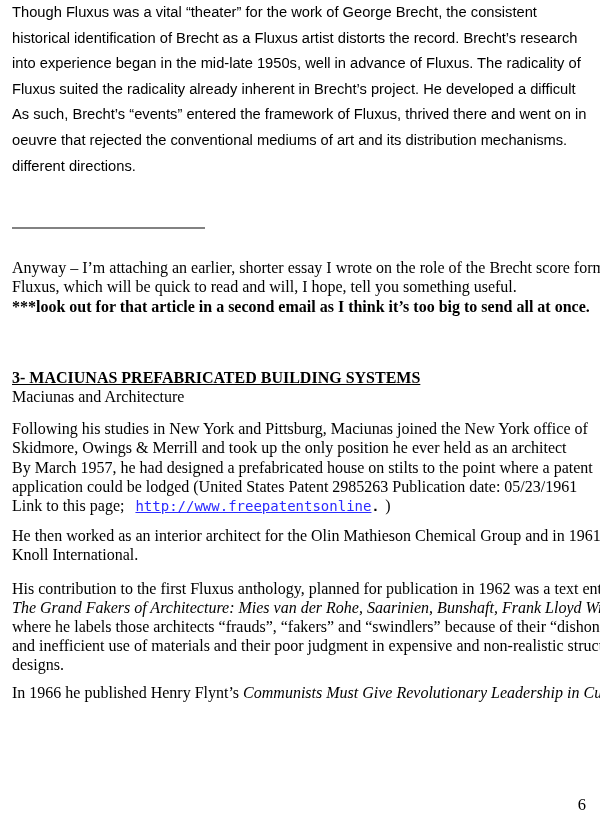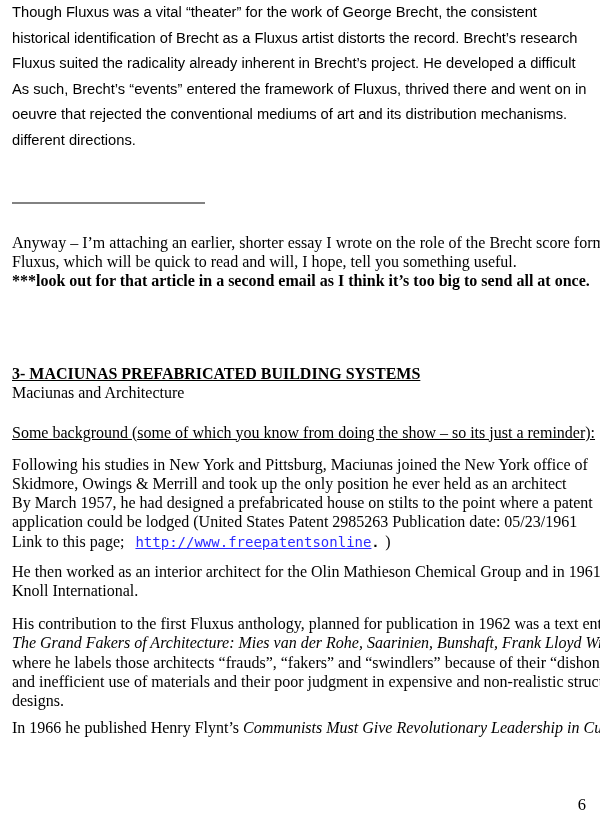--- a/index.html
+++ b/index.html
@@ -23,21 +23,21 @@
 
   .divider {
     margin-top:48px;
     width:193px; height:0;
     border-top:2px solid #828282;
   }
   .para-anyway { margin-top:29px; }
   .bold { font-weight:bold; }
 
   .section-heading {
-    margin-top:74px;
+    margin-top:52px;
     font-weight:bold;
     text-decoration:underline;
   }
   .subheading { }
   .background-heading { margin-top:20px; text-decoration:underline; }
 
   .para-following { margin-top:13px; }
   .para-olin { margin-top:10px; }
   .para-contribution { margin-top:14px; }
   .para-flynt { margin-top:8px; }
@@ -68,39 +68,39 @@
 </style>
 </head>
 <body>
 
 <div class="page">
   <div class="content">
 
     <div class="para-sans">
       <div class="ln">Though Fluxus was a vital “theater” for the work of George Brecht, the consistent</div>
       <div class="ln">historical identification of Brecht as a Fluxus artist distorts the record. Brecht’s research</div>
+      <div class="ln">into experience began in the mid-late 1950s, well in advance of Fluxus. The radicality of</div>
       <div class="ln">Fluxus suited the radicality already inherent in Brecht’s project. He developed a difficult</div>
       <div class="ln">As such, Brecht’s “events” entered the framework of Fluxus, thrived there and went on in</div>
       <div class="ln">oeuvre that rejected the conventional mediums of art and its distribution mechanisms.</div>
       <div class="ln">different directions.</div>
     </div>
 
     <div class="divider"></div>
 
     <div class="serif para-anyway">
       <div class="ln">Anyway – I’m attaching an earlier, shorter essay I wrote on the role of the Brecht score format in</div>
       <div class="ln">Fluxus, which will be quick to read and will, I hope, tell you something useful.</div>
       <div class="ln bold">***look out for that article in a second email as I think it’s too big to send all at once.</div>
     </div>
 
     <div class="serif section-heading ln">3- MACIUNAS PREFABRICATED BUILDING SYSTEMS</div>
 
     <div class="serif subheading ln">Maciunas and Architecture</div>
 
-    <div class="serif background-heading ln">Some background (some of which you know from doing the show – so its just a reminder):</div>
 
     <div class="serif para-following">
       <div class="ln">Following his studies in New York and Pittsburg, Maciunas joined the New York office of</div>
       <div class="ln">Skidmore, Owings &amp; Merrill and took up the only position he ever held as an architect</div>
       <div class="ln">By March 1957, he had designed a prefabricated house on stilts to the point where a patent</div>
       <div class="ln">application could be lodged (United States Patent 2985263 Publication date: 05/23/1961</div>
       <div class="ln">
         <span class="link-prefix">Link to this page;</span><span class="patent-link">http://www.freepatentsonline</span><span class="link-dot">.</span><span class="link-paren">)</span>
       </div>
     </div>

